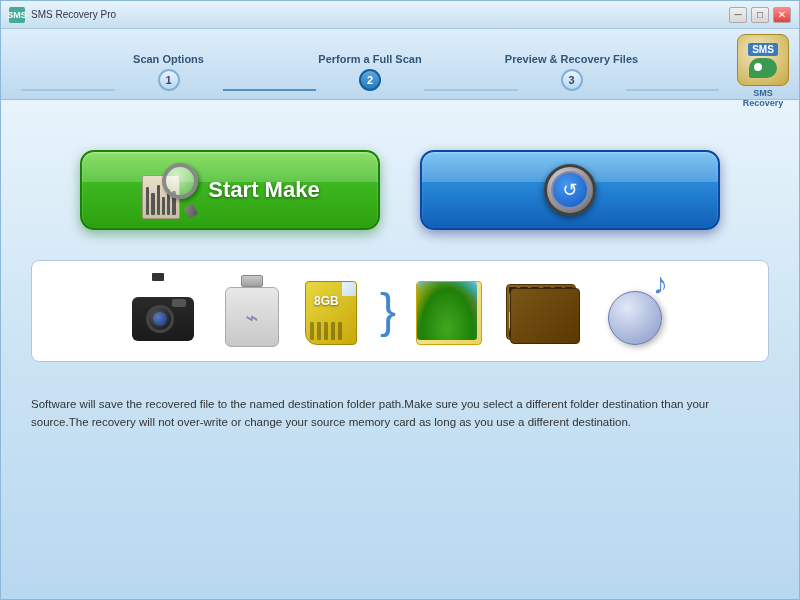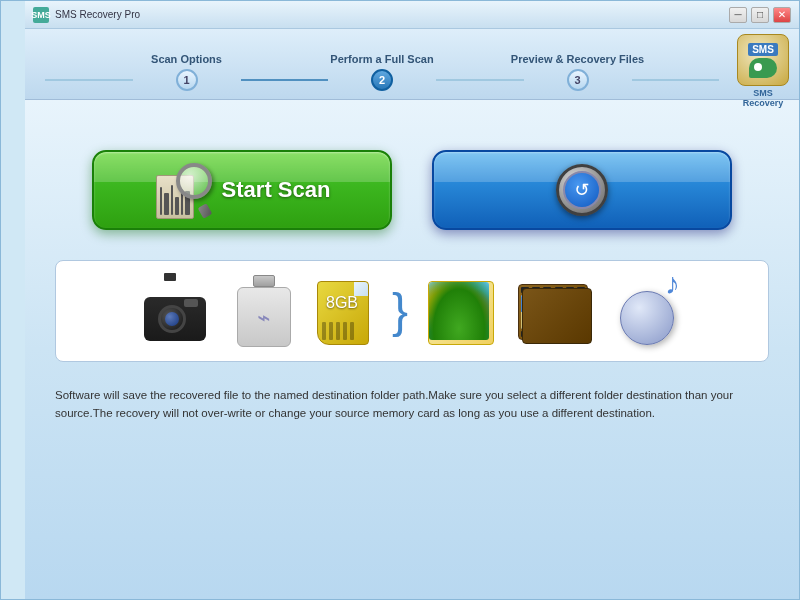--- a/index.html
+++ b/index.html
@@ -57,21 +57,20 @@
       color: #444;
     }
 
     
     .window {
       width: 800px;
       height: 600px;
       display: flex;
       flex-direction: column;
       border: 1px solid #8ab8d8;
-      padding-left: 24px;
     }
     .step-line {
       height: 2px;
       background: #a0c8e0;
       flex: 1;
     }
     .step-dot {
       width: 22px;
       height: 22px;
       border-radius: 50%;
@@ -407,22 +406,22 @@
       right: 0;
       width: 14px;
       height: 14px;
       background: linear-gradient(135deg, #e8f4fc, #c8dff0);
       border-radius: 0 4px 0 0;
     }
     .sd-label {
       position: absolute;
       top: 12px;
       left: 8px;
-      font-size: 16px;
-      font-weight: normal;
+      font-size: 12px;
+      font-weight: bold;
       color: white;
       text-shadow: 0 1px 2px rgba(0,0,0,0.5);
     }
     .sd-stripes {
       position: absolute;
       bottom: 4px;
       left: 4px;
       display: flex;
       gap: 3px;
     }
@@ -551,38 +550,38 @@
       right: 0;
       font-size: 30px;
       color: #5088d8;
     }
 
     
     .bottom-text {
       font-size: 11.5px;
       color: #333;
       line-height: 1.6;
-      margin-top: 4px;
+      margin-top: 13px;
     }
 
     
     .progress-header {
       background: linear-gradient(180deg, #deeefa 0%, #bdd8ee 100%);
       padding: 22px 80px 8px 20px;
       display: flex;
       align-items: center;
       border-bottom: 1px solid #a0bcd8;
       position: relative;
       min-height: 70px;
     }
 
     .steps-track {
       flex: 1;
       display: flex;
-      align-items: center;
+      align-items: flex-end;
       margin-top: 18px;
       gap: 43px;
     }
   </style>
 </head>
 <body>
 
 <div class="window">
   <div class="titlebar">
     <div class="titlebar-icon">
@@ -641,21 +640,21 @@
             <div style="background:#555;width:3px;height:30px;border-radius:1px;"></div>
             <div style="background:#555;width:4px;height:18px;border-radius:1px;"></div>
             <div style="background:#555;width:3px;height:26px;border-radius:1px;"></div>
             <div style="background:#555;width:5px;height:24px;border-radius:1px;"></div>
           </div>
 
           <div style="position:absolute;top:2px;right:0;width:36px;height:36px;border-radius:50%;background:radial-gradient(circle at 35% 30%,rgba(255,255,255,0.7),rgba(180,220,180,0.3));border:4px solid #888;box-shadow:2px 2px 4px rgba(0,0,0,0.4);"></div>
 
           <div style="position:absolute;bottom:2px;right:2px;width:10px;height:12px;background:linear-gradient(135deg,#888,#555);border-radius:2px;transform:rotate(-30deg);"></div>
         </div>
-        <span class="btn-label">Start Scan</span>
+        <span class="btn-label">Start Make</span>
       </div>
 
       <div class="resume-btn">
         <div class="resume-icon">
           <div class="clock-outer">
             <div class="clock-inner">
               <span class="clock-arrow">↺</span>
             </div>
           </div>
         </div>

